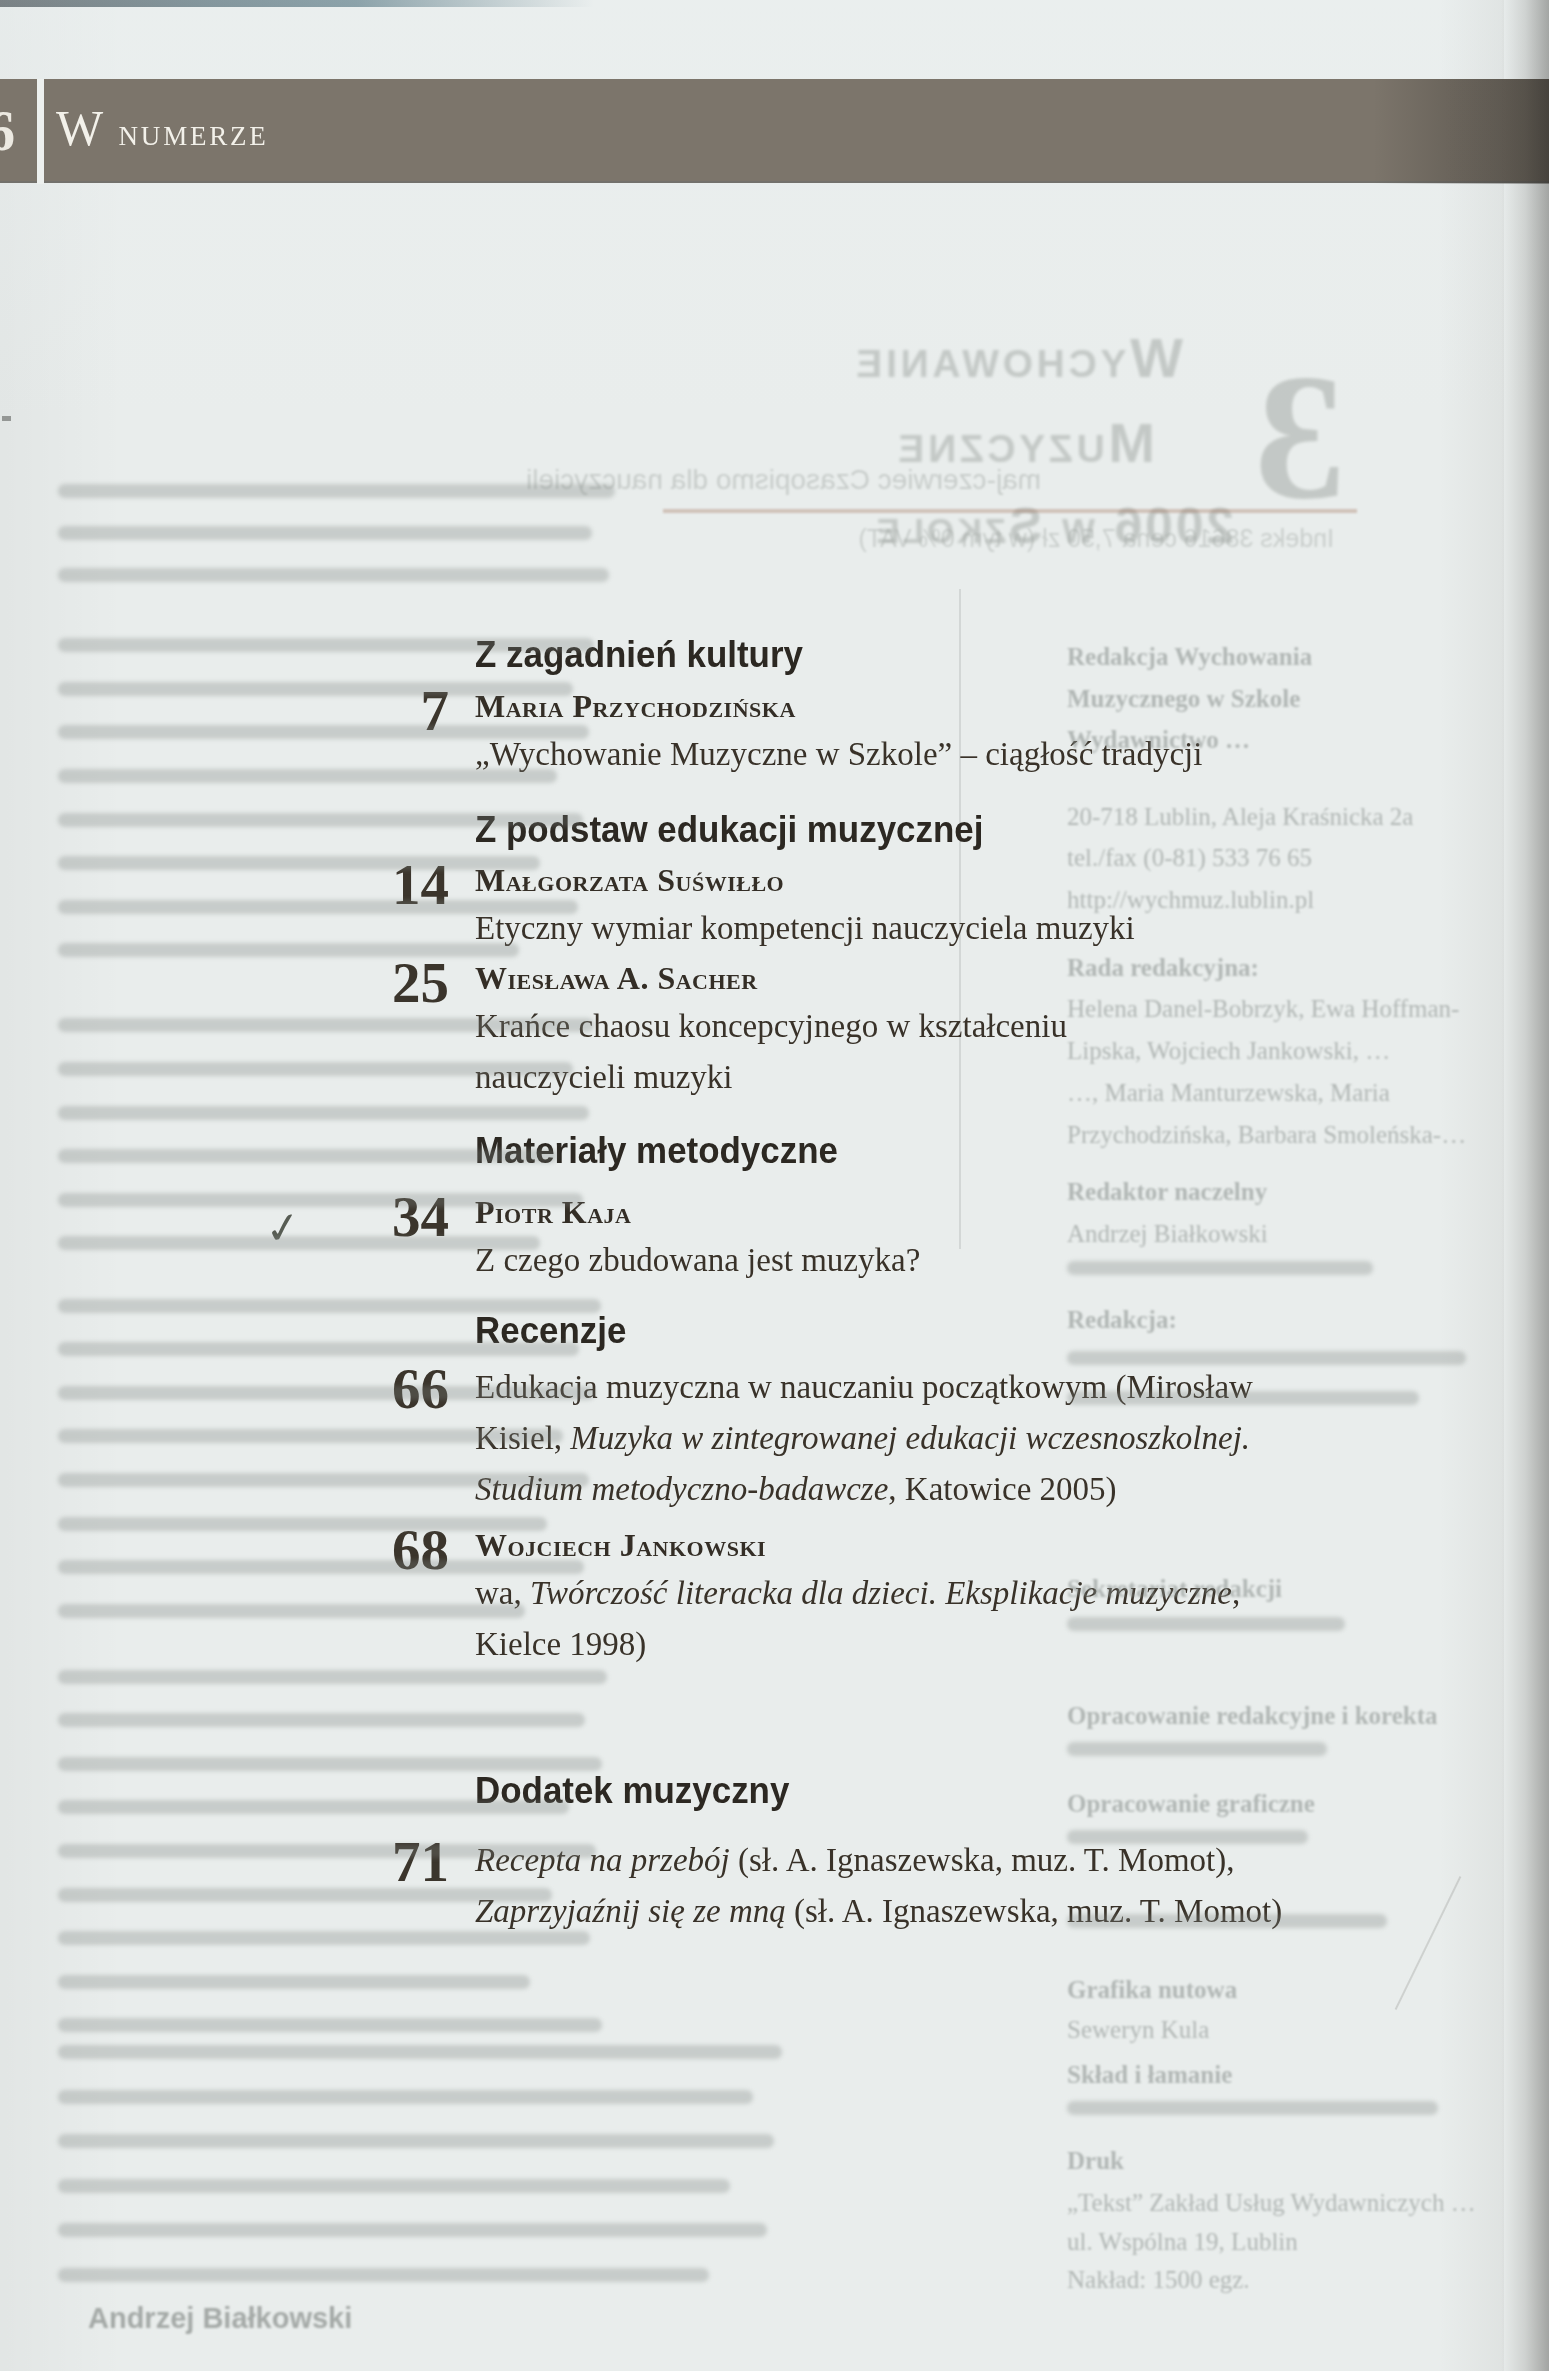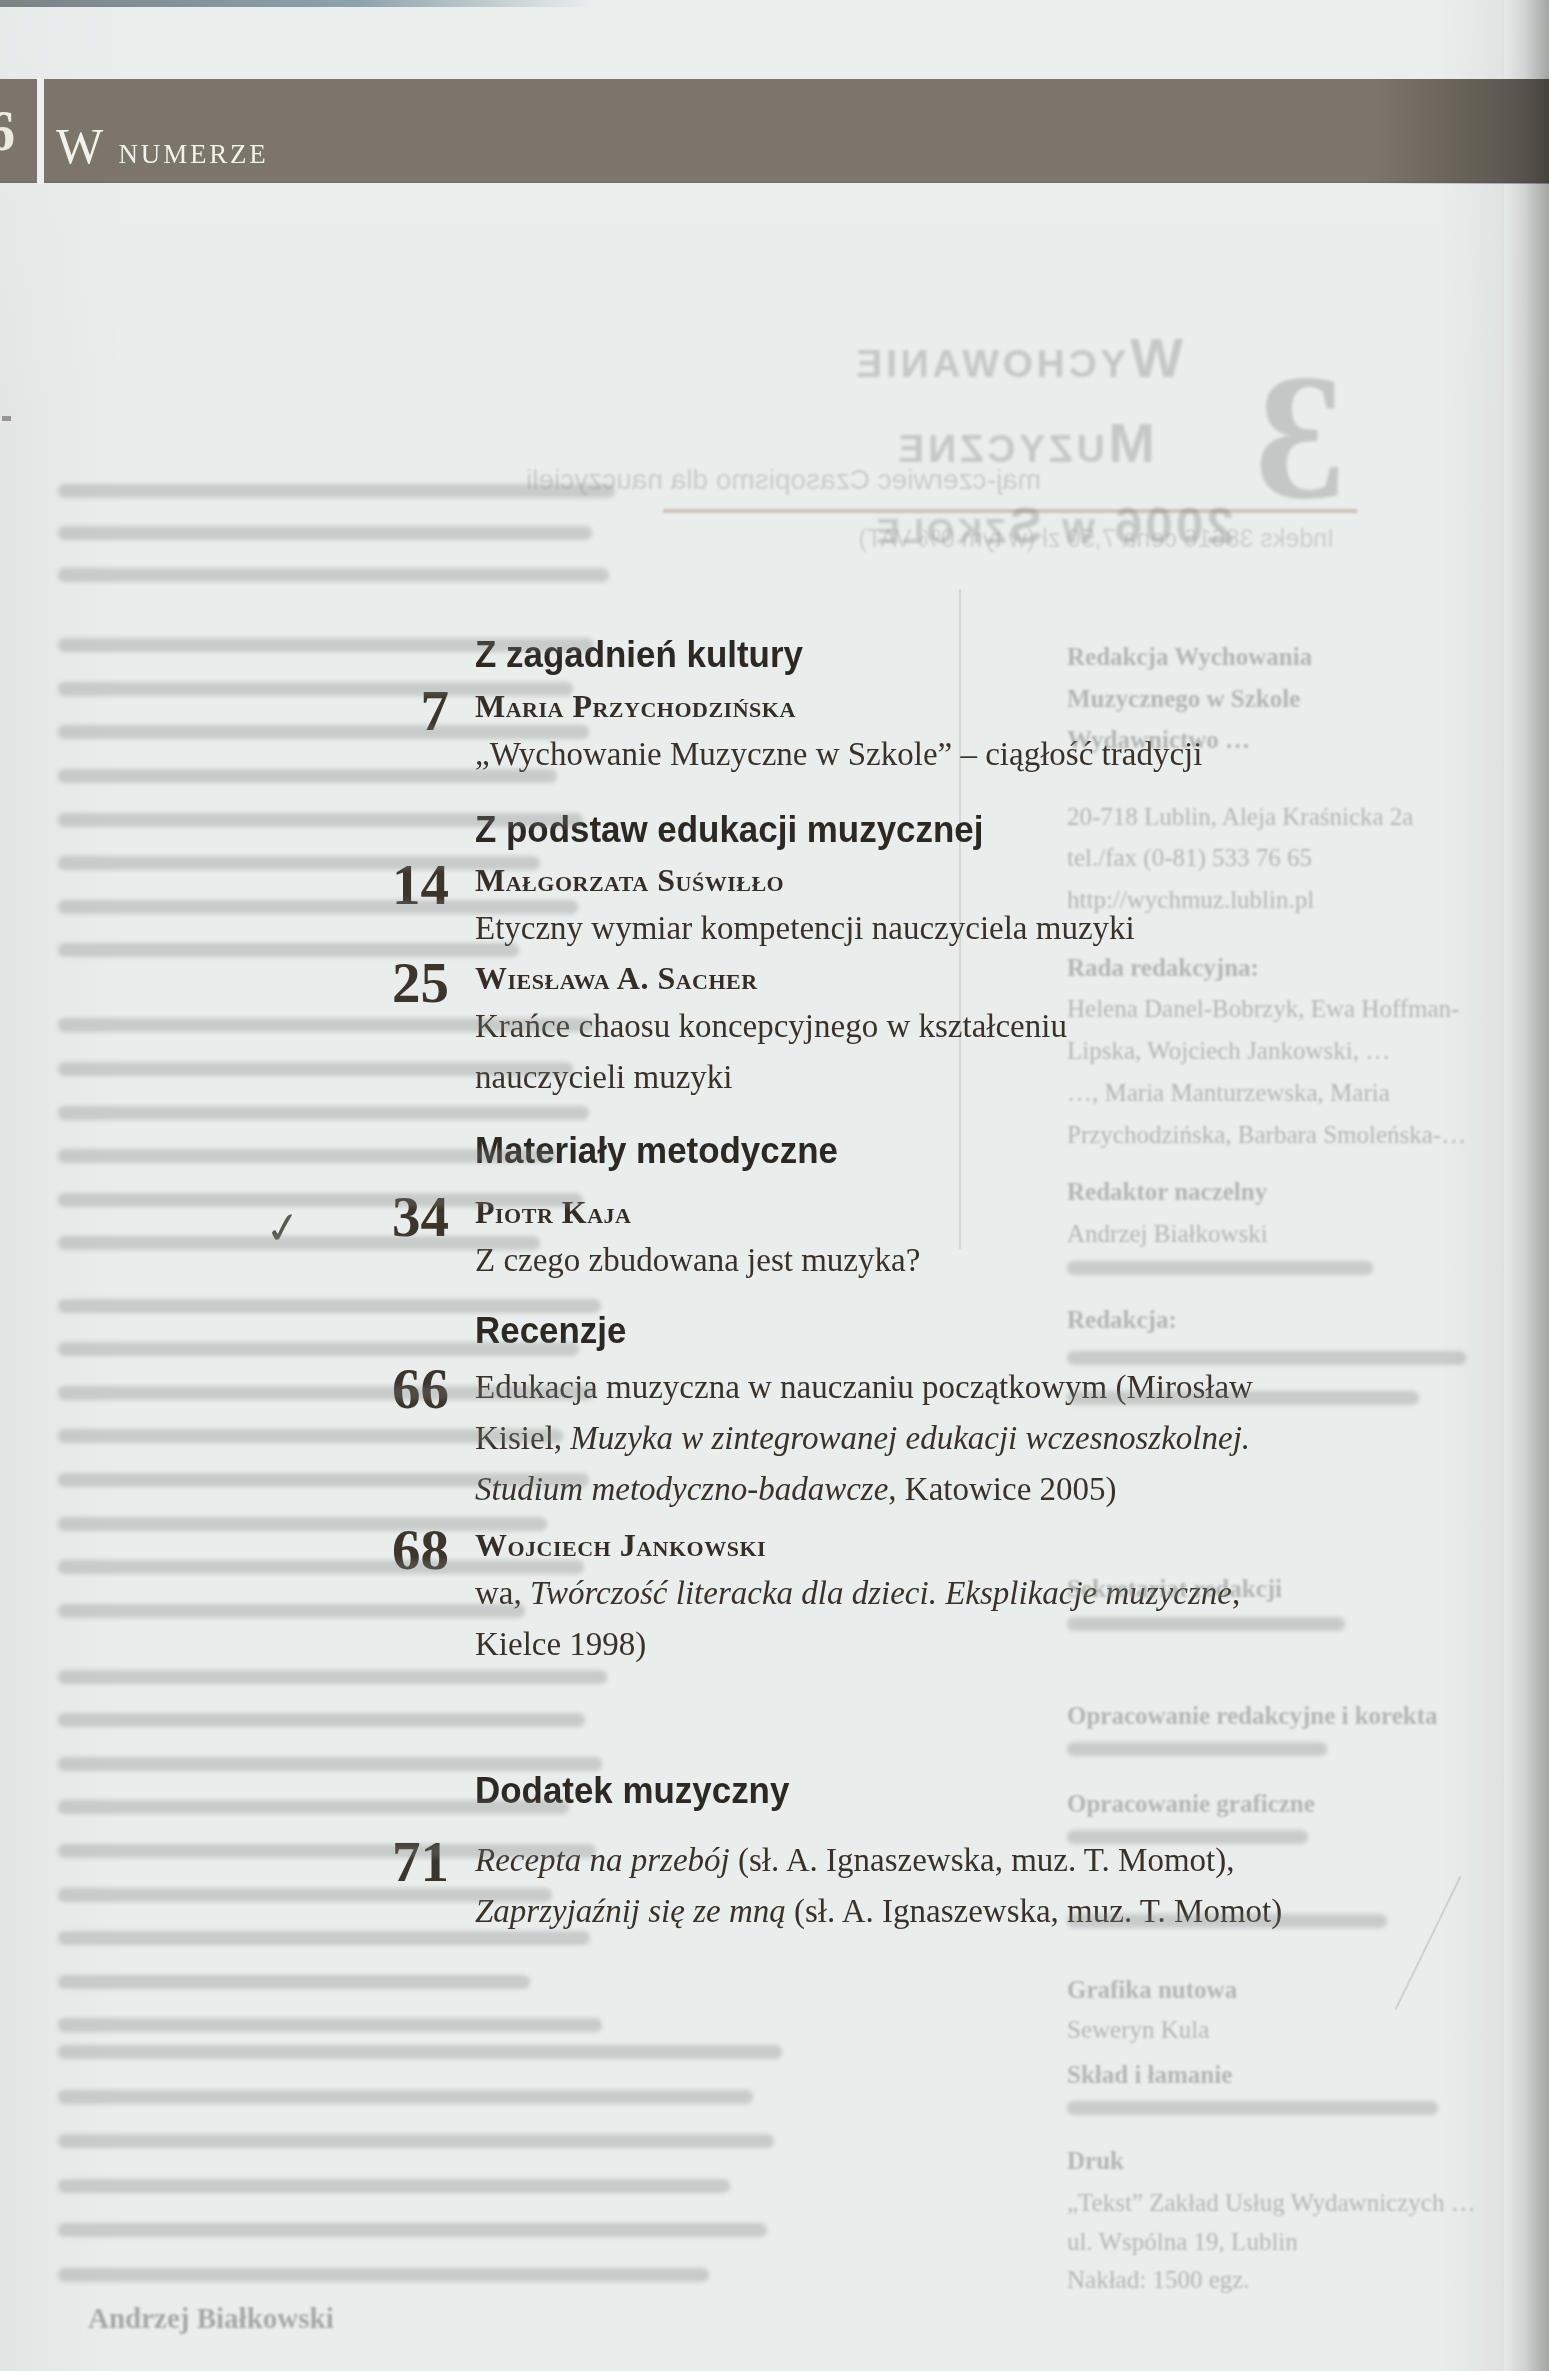--- a/index.html
+++ b/index.html
@@ -21,21 +21,21 @@
   .scratch{position:absolute;left:1427px;top:1869px;width:1.9px;height:148px;
     background:rgba(110,110,104,0.22);transform:rotate(26deg);filter:blur(0.6px);}
   .edge-mark{position:absolute;left:1.9px;top:416px;width:9.3px;height:4.6px;background:rgba(70,72,70,0.5);}
 
   
   .band{position:absolute;left:0;top:79px;width:1549px;height:102px;background:#7c756b;
     border-bottom:2.8px solid rgba(88,104,112,0.25);}
   .band::after{content:"";position:absolute;right:0;top:0;bottom:-2.8px;width:176px;
     background:linear-gradient(90deg,rgba(0,0,0,0) 0%,rgba(20,18,15,0.38) 100%);}
   .band-divider{position:absolute;left:37px;top:0;height:105px;width:6.5px;background:#edf0ee;}
-  .band-label{position:absolute;left:56px;top:38px;color:#f3f1ea;
+  .band-label{position:absolute;left:56px;top:20px;color:#f3f1ea;
     font-family:"Liberation Serif",serif;font-variant:small-caps;
     font-size:39px;letter-spacing:2.8px;font-weight:400;}
   .band-label::first-letter{font-size:50px;}
   .edge-digit{position:absolute;left:-13px;top:20.4px;color:#ece9e1;
     font-size:56px;font-weight:bold;font-family:"Liberation Serif",serif;}
 
   
   .ghost-cover{position:absolute;left:761px;top:325px;width:584px;height:278px;
     transform:scaleX(-1);color:#9ba19d;opacity:0.48;filter:blur(1.5px);
     font-family:"Liberation Sans",sans-serif;font-weight:bold;font-variant:small-caps;}
@@ -51,21 +51,21 @@
     background:rgba(152,96,70,0.30);filter:blur(0.9px);}
   .ghost-index{position:absolute;left:768px;top:524px;width:566px;transform:scaleX(-1);
     color:#9aa09c;opacity:0.40;filter:blur(1.3px);font-size:25px;
     font-family:"Liberation Sans",sans-serif;}
   .ghost-rline{position:absolute;left:1067px;width:464px;color:#848b88;opacity:0.55;
     filter:blur(1px);font-size:25px;font-family:"Liberation Serif",serif;}
   .ghost-rline.bold{font-weight:bold;}
   .ghost-bar{position:absolute;background:rgba(123,129,125,0.30);height:14px;
     border-radius:6.5px;filter:blur(2.2px);}
   .ghost-sig{position:absolute;left:88px;top:2302px;font-size:29px;font-weight:bold;
-    color:rgba(98,104,100,0.5);filter:blur(0.8px);font-family:Liberation Serif, serif;}
+    color:rgba(98,104,100,0.5);filter:blur(0.8px);font-family:Liberation Sans, sans-serif;}
   .vrule{position:absolute;left:959px;top:589px;width:1.9px;height:660px;background:rgba(80,85,82,0.14);}
 
   
   .toc-heading{position:absolute;left:475px;width:835px;
     font-family:"Liberation Sans",sans-serif;font-weight:bold;font-size:36px;
     color:#2c2822;transform:scaleX(0.97);transform-origin:left;}
   .toc-entry{position:absolute;left:475px;width:1020px;}
   .toc-num{position:absolute;left:-165px;top:-5.6px;width:139px;text-align:right;
     font-size:57px;font-weight:bold;color:#3b352c;font-family:"Liberation Serif",serif;}
   .toc-author{font-size:32px;font-weight:bold;font-variant:small-caps;

